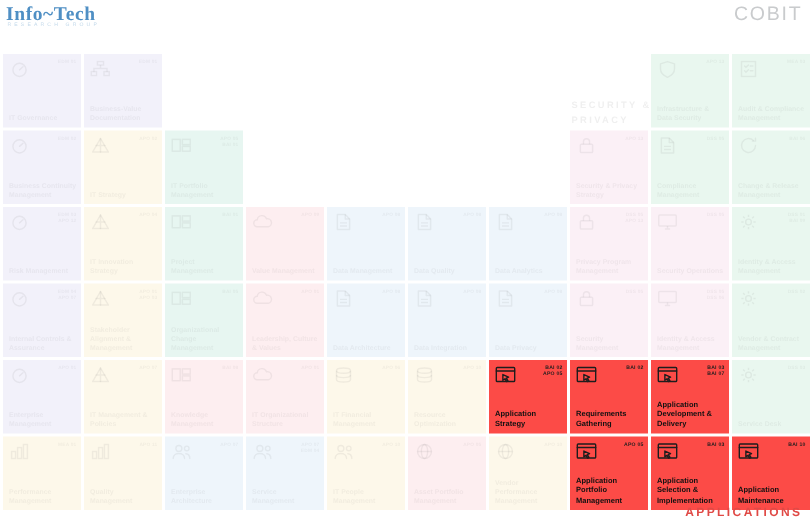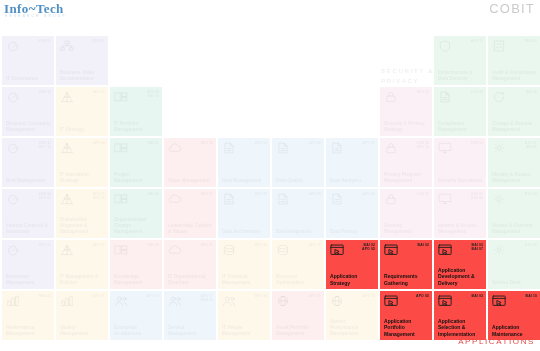--- a/index.html
+++ b/index.html
@@ -75,21 +75,21 @@
   
   .section-label {
     position: absolute;
     font-size: 6.2px; font-weight: 700; letter-spacing: 1.6px;
     line-height: 1.55; text-transform: uppercase;
     color: rgba(120,120,120,0.12);
     pointer-events: none;
   }
   .footer-label {
     position: absolute; right: 5px; bottom: 5px;
-    font-size: 8px; font-weight: 400; letter-spacing: 1.6px;
+    font-size: 8px; font-weight: 700; letter-spacing: 1.6px;
     color: #e04a46;
   }
 </style>
 </head>
 <body>
 
 <div id="app">
 
   <div class="header">
     <div class="logo-left">

